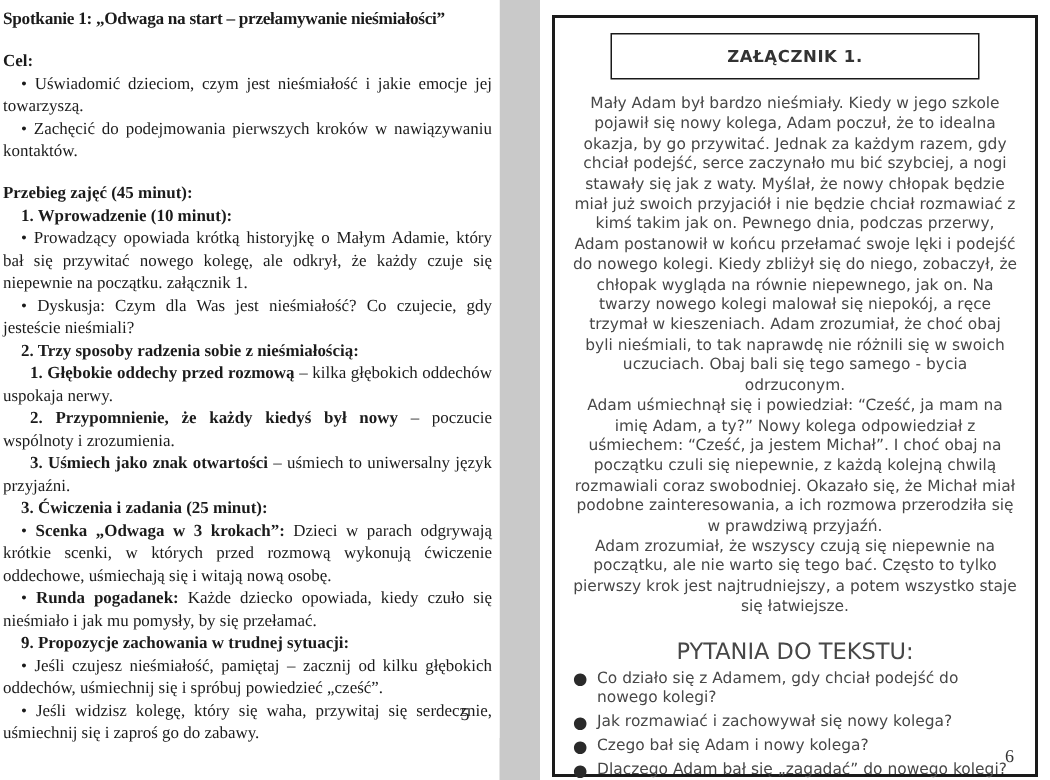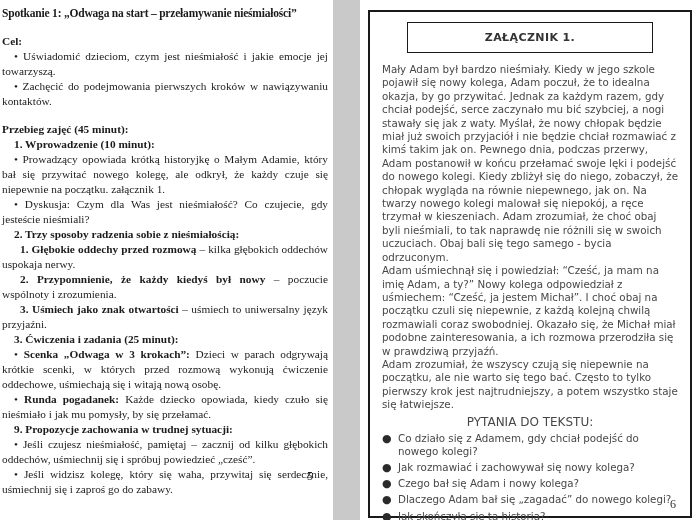--- a/index.html
+++ b/index.html
@@ -42,22 +42,22 @@
     padding:6px 12px 0 12px; position:relative;
     font-family:"DejaVu Sans", sans-serif; color:#474747;
   }
   .att-header {
     width:236px; margin:4px auto 10px auto;
     border:1.5px solid #1a1a1a; text-align:center;
     padding:8px 4px; font-size:11px; color:#333333; letter-spacing:0.4px;
     background:#ffffff;
     font-weight:bold;
   }
-  .story p { margin:0; text-align:left; font-size:10.3px; line-height:13.4px; }
-  .q-heading { text-align:center; margin-top:3px; font-size:12px; }
+  .story p { margin:0; text-align:center; font-size:10.3px; line-height:13.4px; }
+  .q-heading { text-align:center; margin-top:13px; font-size:15px; }
   .q { display:flex; font-size:10.3px; line-height:13.2px; margin-top:3px; }
   .q .dot { width:16px; font-size:11px; color:#2a2a2a; }
   .q .txt { flex:1; text-align:left; }
   .pnum-right {
     position:absolute; right:14px; bottom:4px;
     font-size:12px; color:#333333; font-family:"Liberation Serif", serif;
   }
 </style>
 </head>
 <body>

